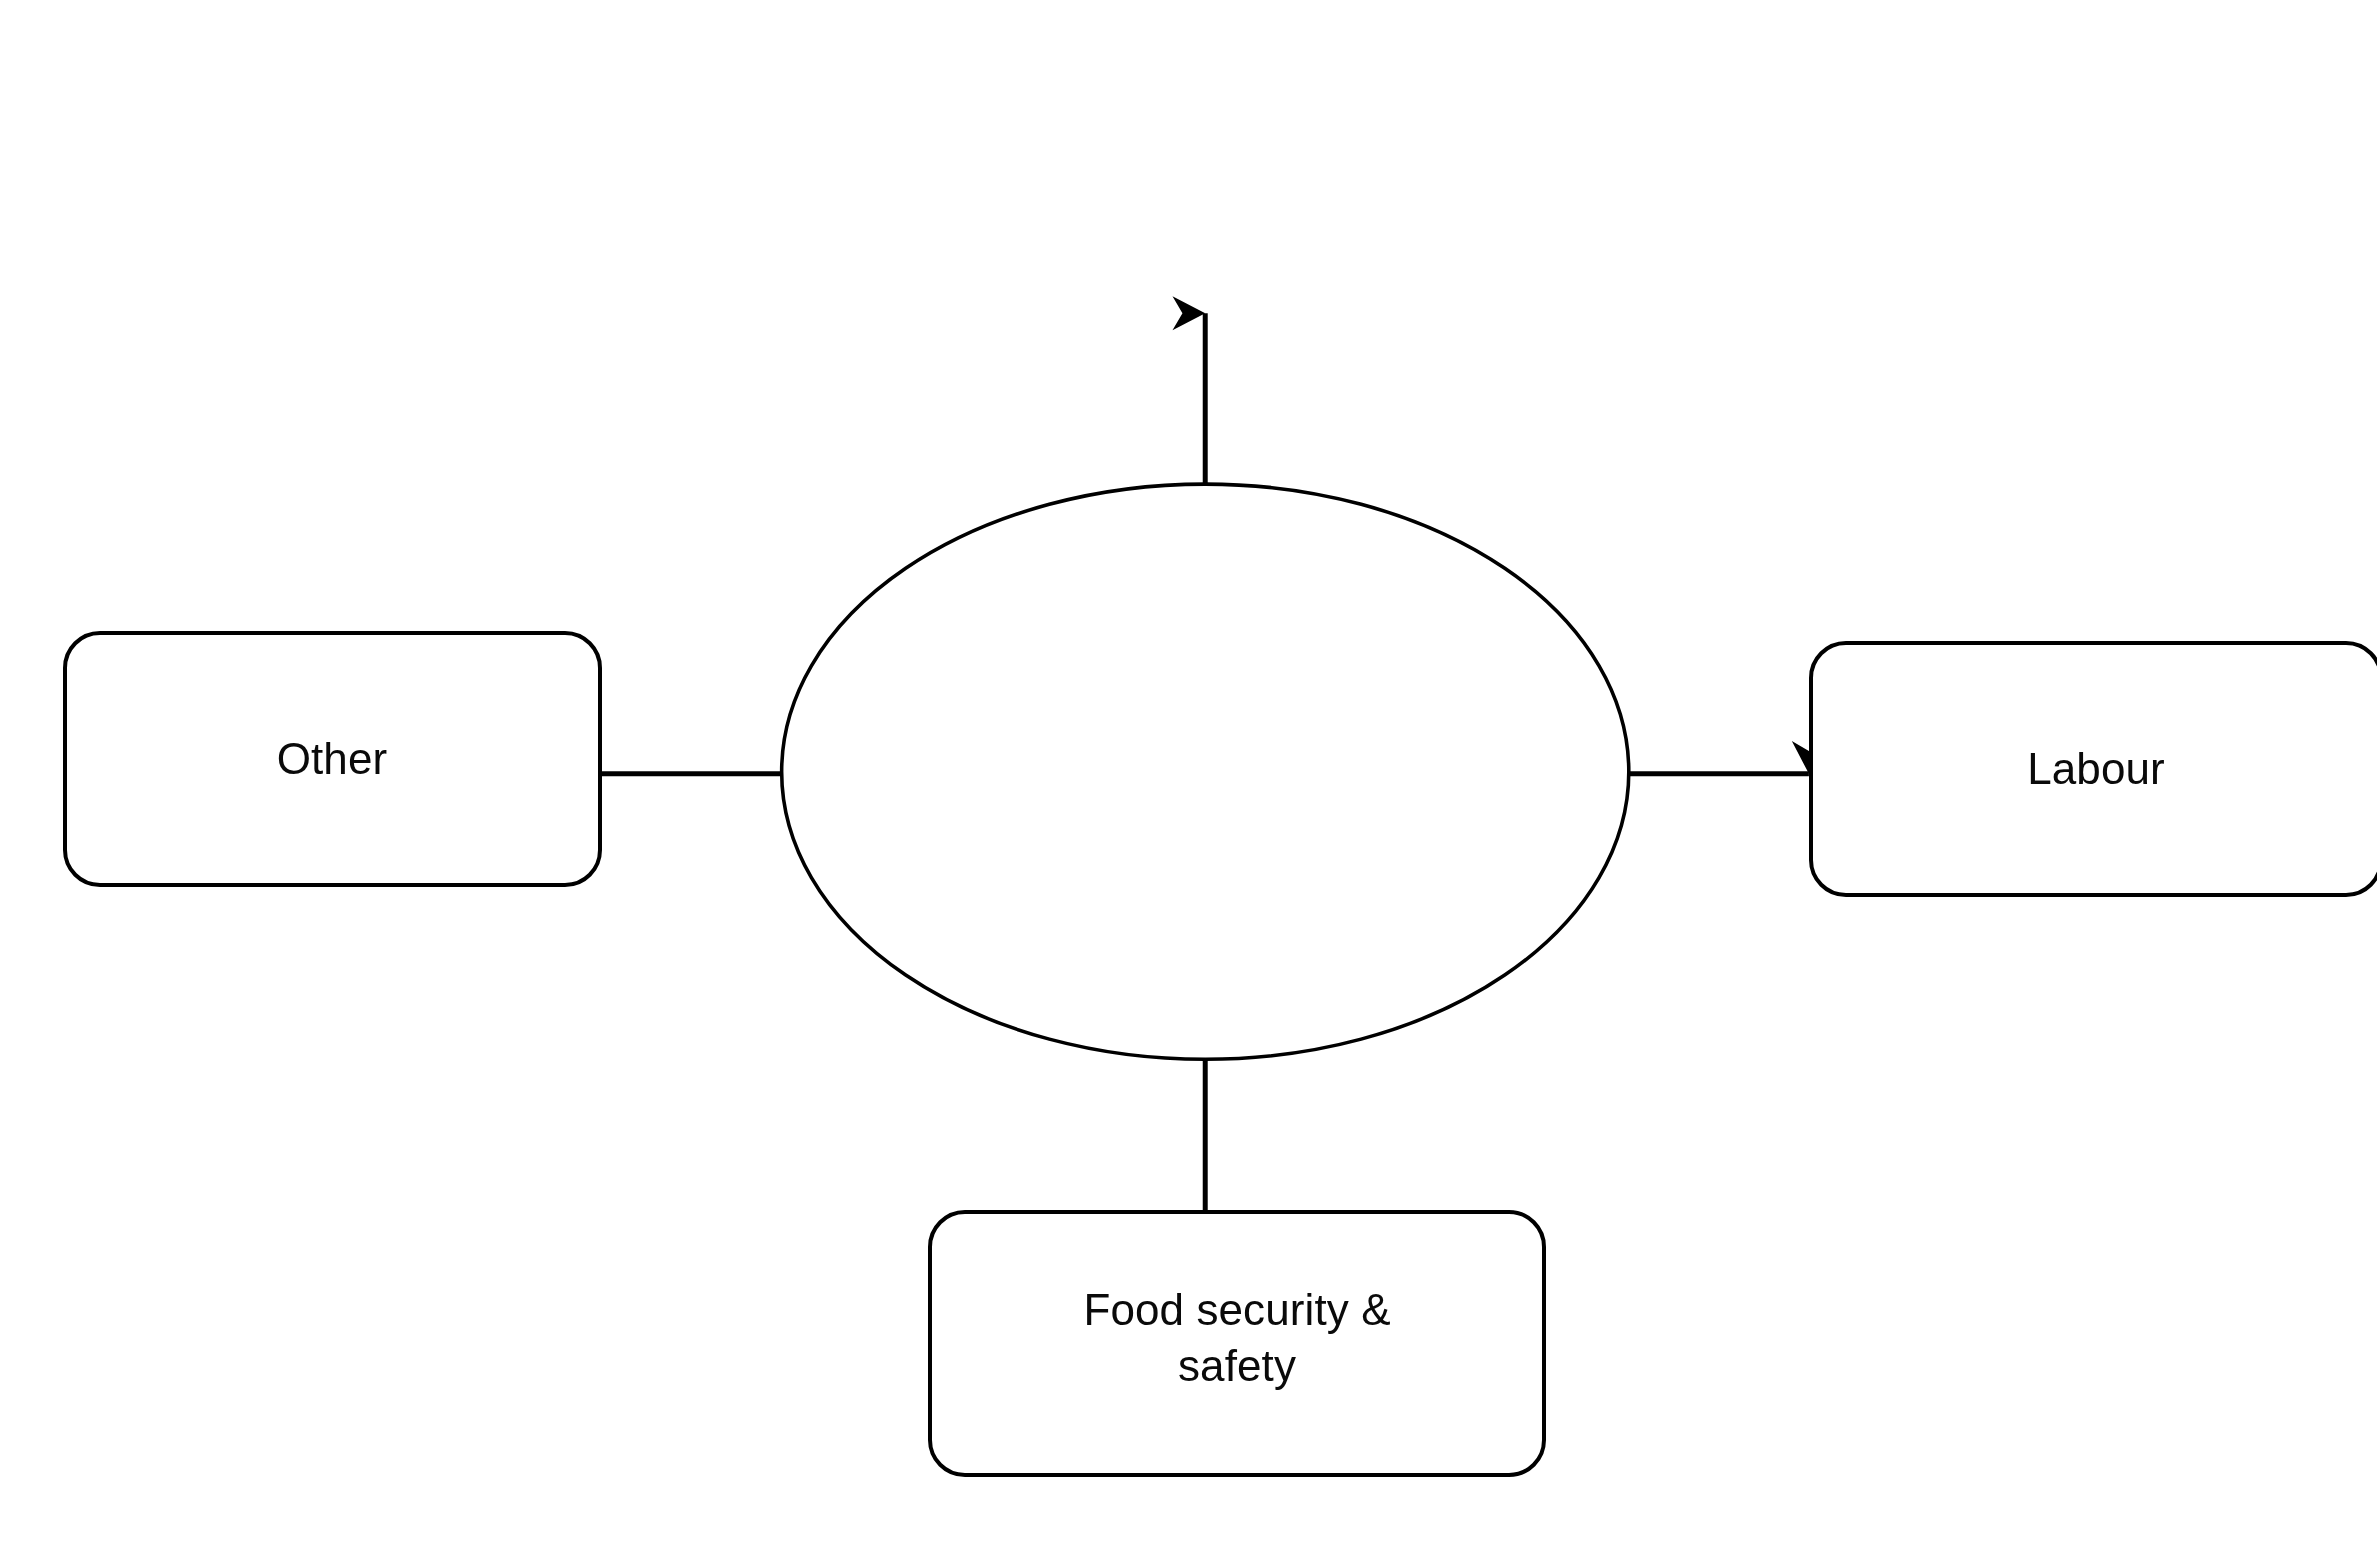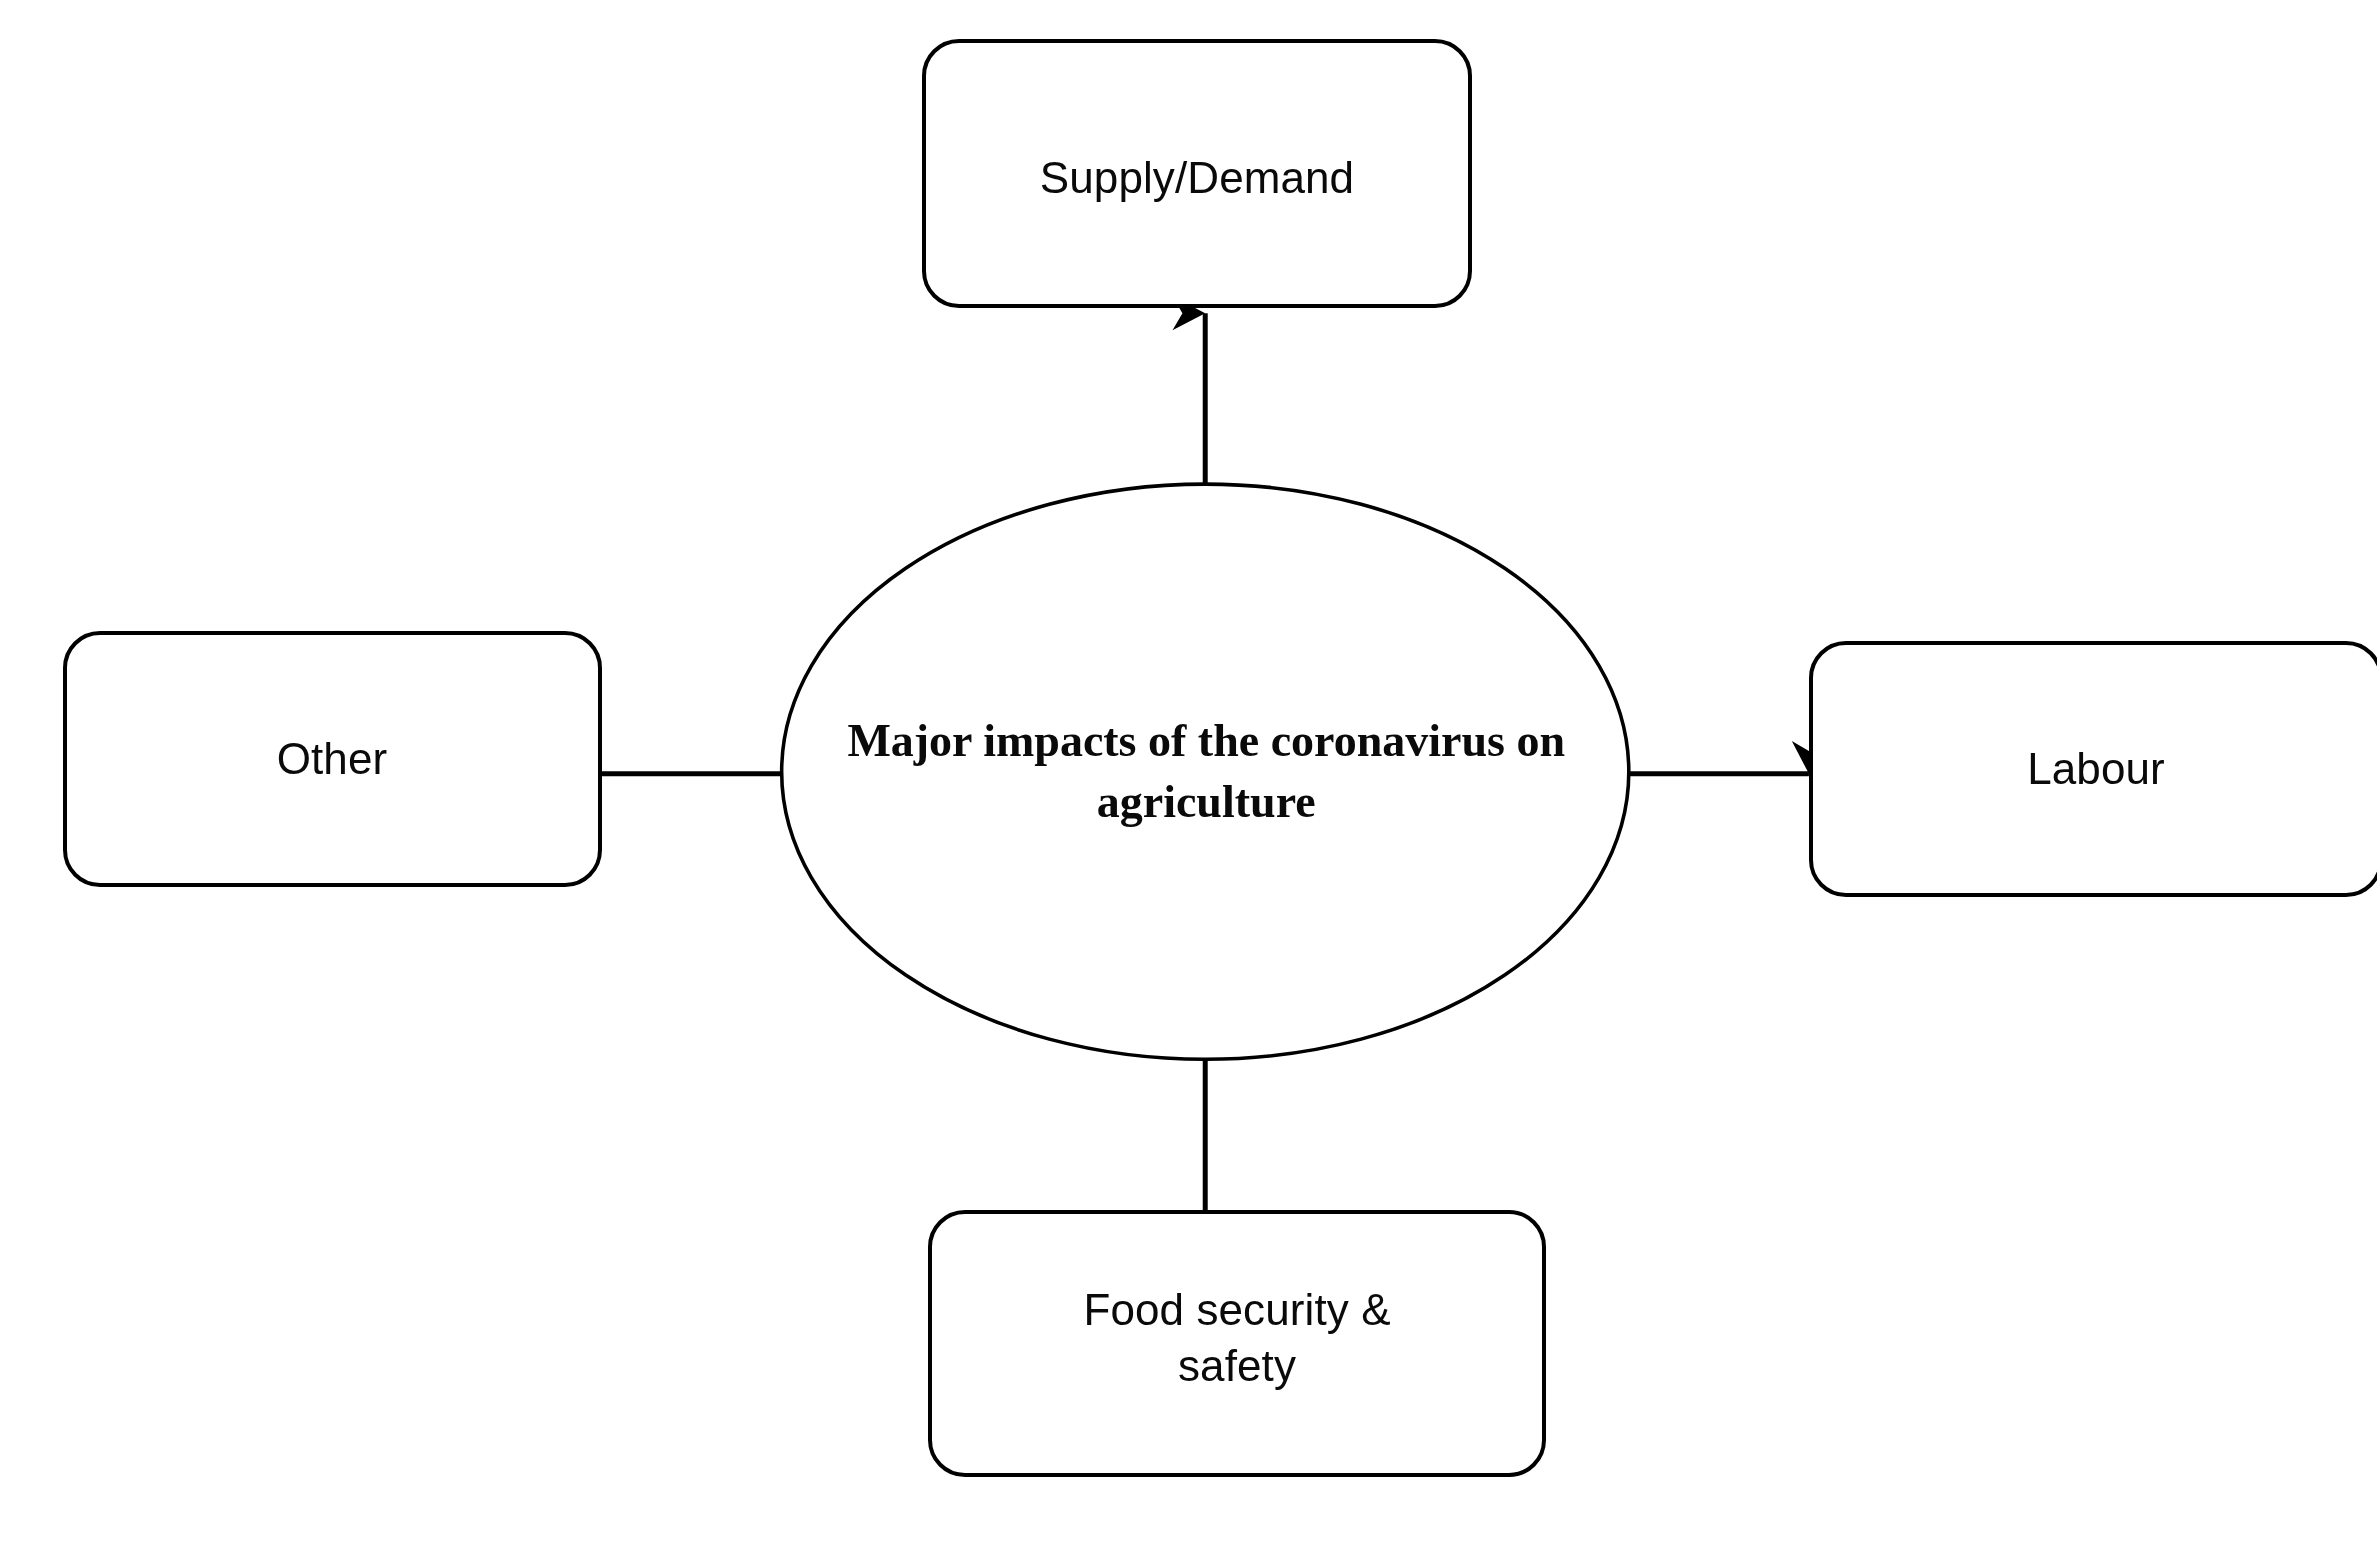--- a/index.html
+++ b/index.html
@@ -127,28 +127,21 @@
 
     <line x1="1693" y1="680" x2="1693" y2="440" stroke="#000000" stroke-width="7" marker-end="url(#arrow-up)"></line>
 
     <line x1="2288" y1="1087" x2="2541" y2="1087" stroke="#000000" stroke-width="7" marker-end="url(#arrow-right)"></line>
 
     <line x1="1693" y1="1488" x2="1693" y2="1742" stroke="#000000" stroke-width="7" marker-end="url(#arrow-down)"></line>
 
     <line x1="1098" y1="1087" x2="790" y2="1087" stroke="#000000" stroke-width="7" marker-end="url(#arrow-left)"></line>
   </svg>
 
-  <div class="center-node">
-    <div class="center-label">Major impacts of the coronavirus on
-agriculture</div>
-  </div>
 
-  <div class="node-box" id="box-supply-demand">
-    <span class="node-label">Supply/Demand</span>
-  </div>
 
   <div class="node-box" id="box-labour">
     <span class="node-label">Labour</span>
   </div>
 
   <div class="node-box" id="box-food-security">
     <span class="node-label">Food security &amp;
 safety</span>
   </div>
 

